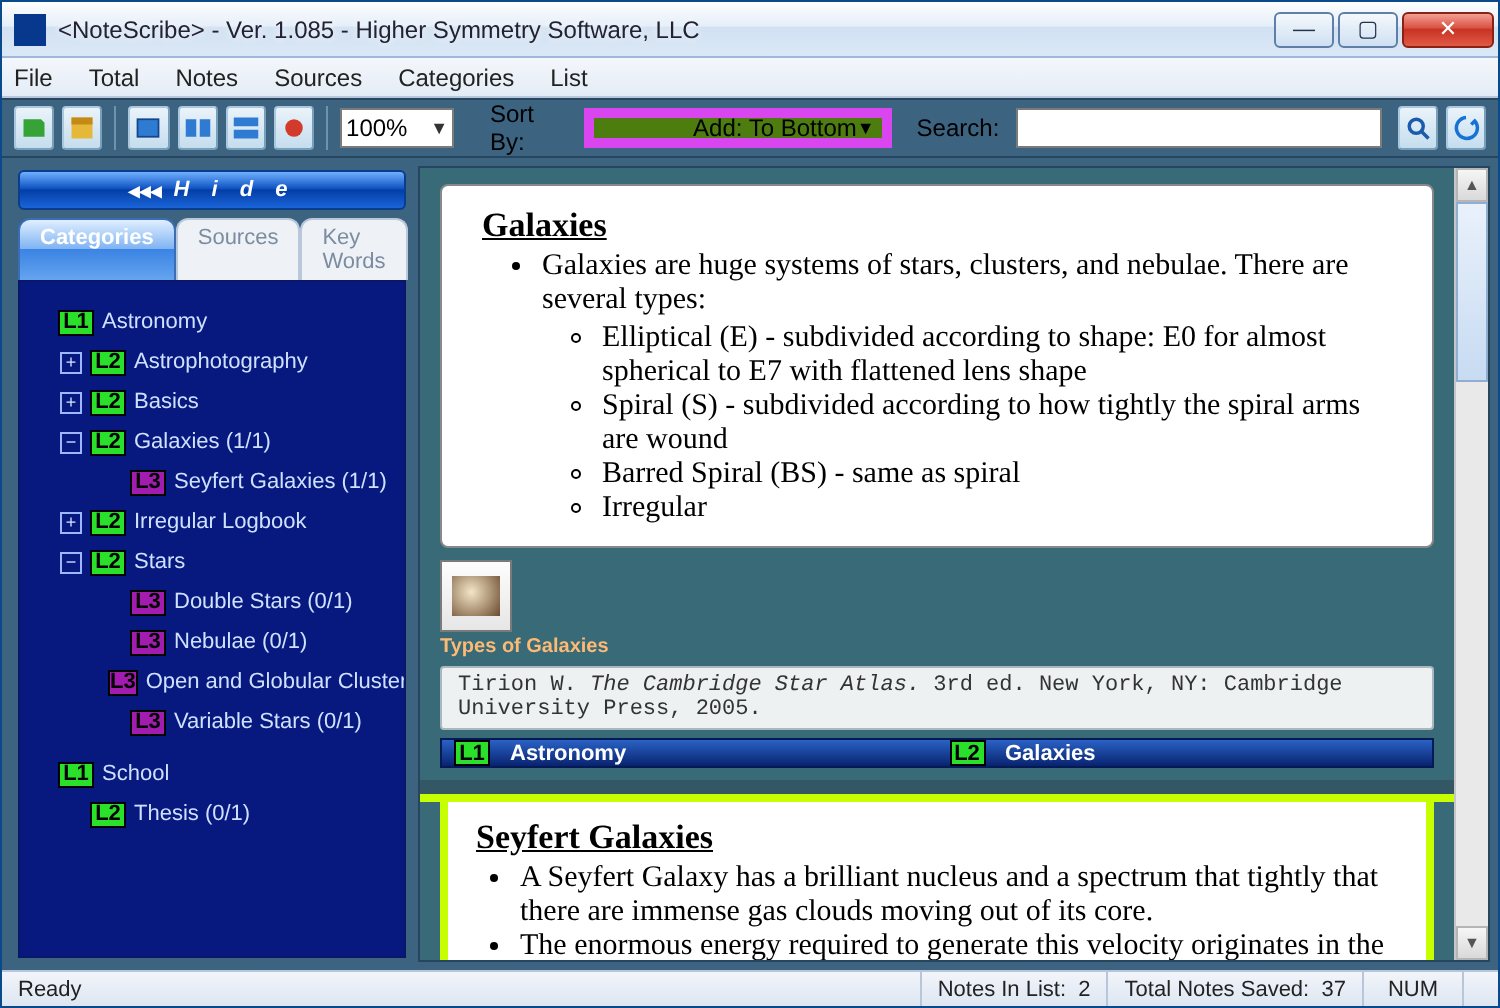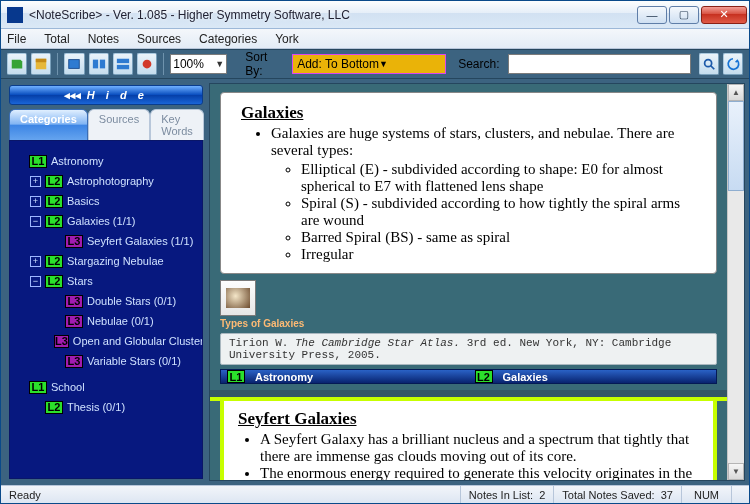--- a/index.html
+++ b/index.html
@@ -16,21 +16,21 @@
   .menubar{height:20px;background:linear-gradient(#f4f7fb,#e3ecf6);display:flex;align-items:center;padding:0 4px;gap:14px;color:#222;border-bottom:1px solid #b7c6da}
   .menubar span{padding:2px 2px}
   
   .toolbar{height:30px;background:#3c6380;display:flex;align-items:center;padding:0 6px;gap:4px;color:#fff;border-top:1px solid #25465e;border-bottom:1px solid #25465e}
   .tbtn{width:22px;height:22px;border:1px solid #79a0bb;border-top-color:#a9c8de;border-left-color:#a9c8de;background:linear-gradient(#eaf3fa,#c5ddee);border-radius:2px;display:flex;align-items:center;justify-content:center}
   .tbtn svg{width:14px;height:14px}
   .vsep{width:1px;height:22px;background:#6f93ad;margin:0 2px}
   .zoom{width:62px;height:20px;background:#fff;border:1px solid #7b7b7b;color:#000;font-size:12px;display:flex;align-items:center;padding:0 2px;justify-content:space-between}
   .zoom .dd{font-size:9px;color:#333}
   .lbl{color:#000;background:transparent;padding:0 4px}
-  .sortsel{width:168px;height:20px;background:#eab308;border:1px solid #d946ef;color:#000;display:flex;align-items:center;justify-content:flex-start;padding:0 4px}
+  .sortsel{width:168px;height:20px;background:#4d7c0f;border:5px solid #d946ef;color:#000;display:flex;align-items:center;justify-content:flex-end;padding:0 4px}
   .sortsel .dd{font-size:9px}
   .searchbox{width:190px;height:20px;background:#fff;border:1px solid #7b7b7b}
   .flex1{flex:1}
   
   .main{flex:1;display:flex;min-height:0;background:#3c6380}
   .sidebar{width:208px;display:flex;flex-direction:column;background:#3c6380;padding:4px 2px 2px 4px}
   .hidebar{height:20px;margin:2px 4px 4px 4px;border-radius:3px;background:linear-gradient(#6fb0ff,#0b4fc0 48%,#043da6 49%,#1a65d8);color:#fff;font-style:italic;letter-spacing:4px;display:flex;align-items:center;justify-content:center;border:1px solid #0a3d8d;font-weight:bold;font-size:11px}
   .sidetabs{display:flex;gap:0;margin:0 4px}
   .sidetab{padding:3px 10px;border:1px solid #b8c7da;border-bottom:none;border-top-left-radius:6px;border-top-right-radius:6px;font-size:11px;color:#7c8ca0;background:#eef2f7}
   .sidetab.active{background:linear-gradient(#e0efff,#7fb3f3 48%,#3b84e4 49%,#65a4ef);color:#fff;font-weight:bold;border-color:#3a6db5}
@@ -86,21 +86,21 @@
       <div class="winbtn close">✕</div>
     </div>
   </div>
 
   <div class="menubar">
     <span>File</span>
     <span>Total</span>
     <span>Notes</span>
     <span>Sources</span>
     <span>Categories</span>
-    <span>York</span>
+    <span>List</span>
   </div>
 
   <div class="toolbar">
     <div class="tbtn">
         <svg viewBox="0 0 16 16">
           <path d="M2 3h10l2 2v8H2z" fill="#36a336"></path>
         </svg>
       </div>
     <div class="tbtn">
         <svg viewBox="0 0 16 16">
@@ -192,21 +192,21 @@
             <span>Galaxies (1/1)</span>
           </div>
           <div class="node in2">
             <span class="twhidden"></span>
             <span class="badge b-l3">L3</span>
             <span>Seyfert Galaxies (1/1)</span>
           </div>
           <div class="node in1">
             <span class="tw">+</span>
             <span class="badge b-l2">L2</span>
-            <span>Stargazing Nebulae</span>
+            <span>Irregular Logbook</span>
           </div>
           <div class="node in1">
             <span class="tw">−</span>
             <span class="badge b-l2">L2</span>
             <span>Stars</span>
           </div>
           <div class="node in2">
             <span class="twhidden"></span>
             <span class="badge b-l3">L3</span>
             <span>Double Stars (0/1)</span>

